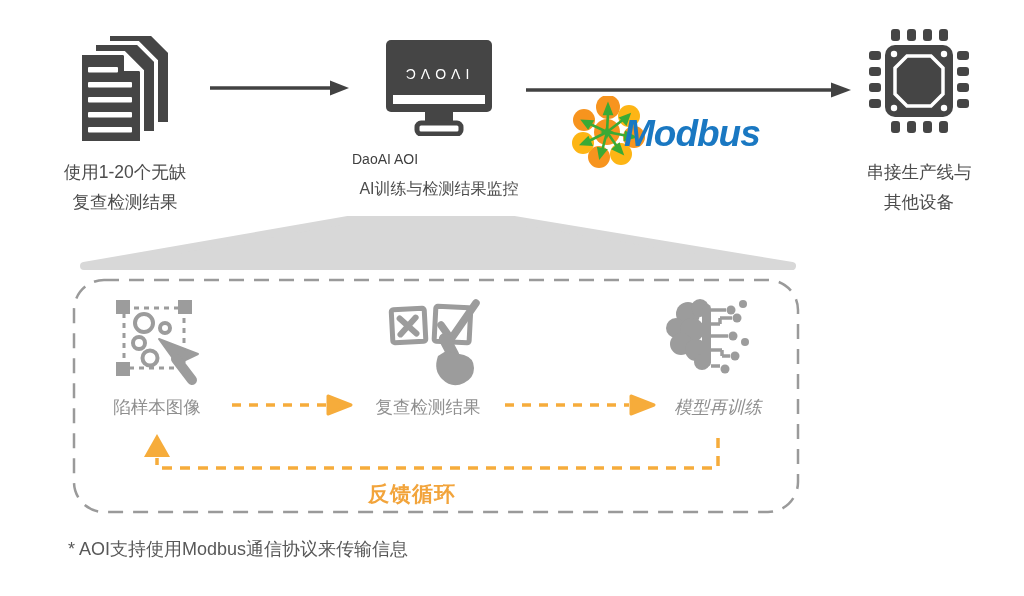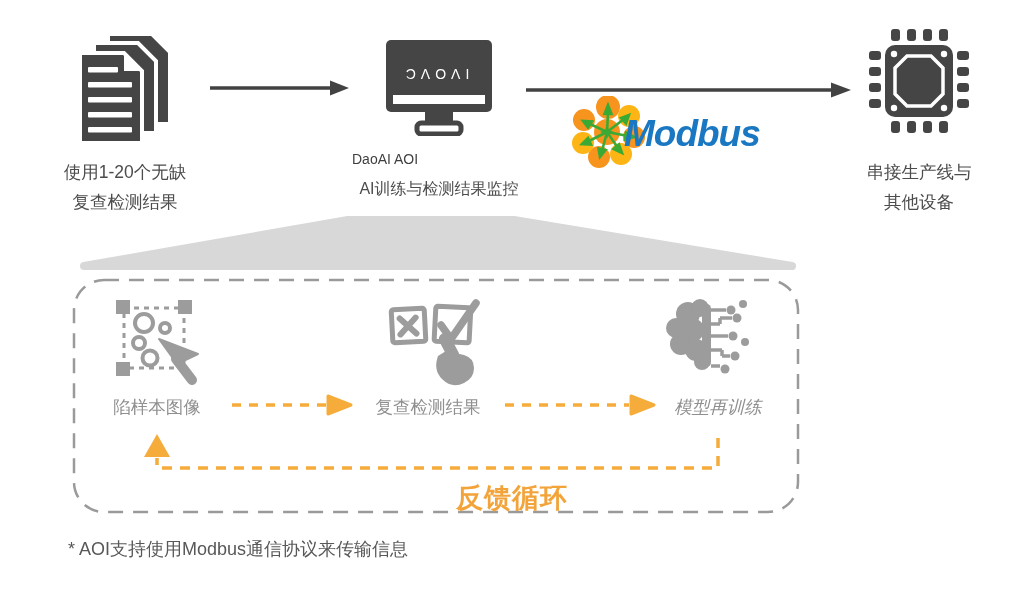--- a/index.html
+++ b/index.html
@@ -10,21 +10,21 @@
   }
   .abs{position:absolute;}
   .lbl{color:#4c4c4c;font-size:17.5px;font-weight:500;text-align:center;line-height:1.7;}
   .aoi-title{color:#3f3f3f;font-size:14px;font-weight:400;text-align:left;line-height:1.25;}
   .aoi-sub{color:#4c4c4c;font-size:16px;font-weight:500;text-align:center;margin-top:10px;}
   .step-lbl{color:#8f8f8f;font-size:17.5px;font-weight:500;text-align:center;}
   .modbus-text{
     color:#1A78C2;font-size:37px;font-weight:700;font-style:italic;letter-spacing:-1px;
     font-family:"Liberation Sans","DejaVu Sans",sans-serif;
   }
-  .feedback-lbl{color:#F2A43B;font-size:27px;font-weight:700;text-align:right;letter-spacing:1px;}
+  .feedback-lbl{color:#F2A43B;font-size:21px;font-weight:700;text-align:left;letter-spacing:1px;}
   .footnote{color:#585858;font-size:18px;font-weight:500;}
 </style>
 </head>
 <body>
 
 <div id="canvas">
 
   <svg class="abs" style="left:78px;top:32px;" width="96" height="114" viewBox="0 0 96 114">
     <g fill="#454545" stroke="#ffffff" stroke-width="4">
       <path d="M30 2 H74 L92 20 V92 H30 Z"></path>

